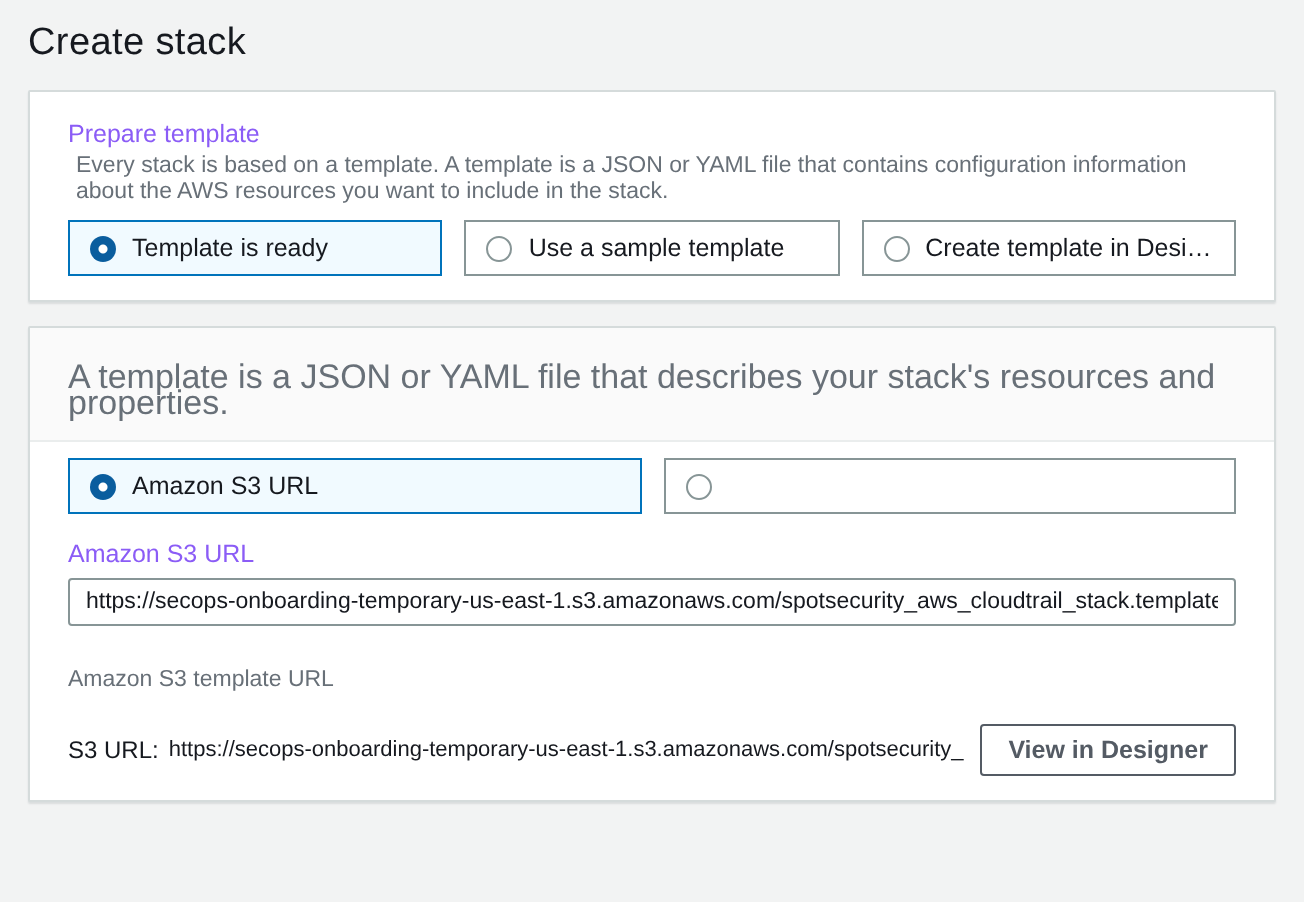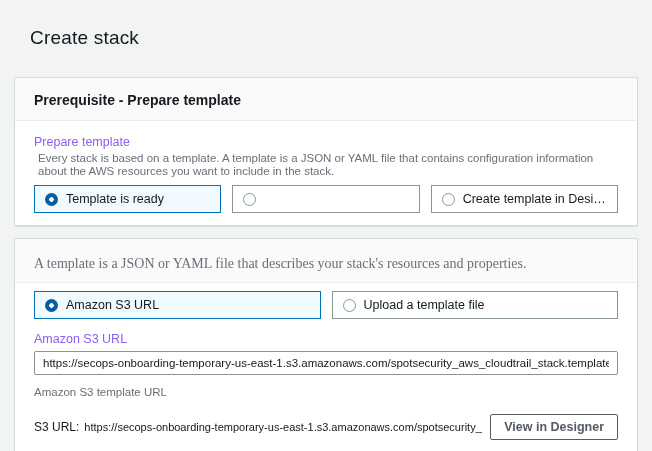--- a/index.html
+++ b/index.html
@@ -7,38 +7,38 @@
   body {
     width: 652px; height: 451px;
     background: #f2f3f3;
     font-family: "Liberation Sans", sans-serif;
     color: #16191f;
     overflow: hidden;
   }
   .page { padding: 0 14px; }
 
   h1.page-title {
-    font-size: 19px; font-weight: 500; margin: 16px;
+    font-size: 19px; font-weight: 500; margin: 0;
     padding: 11px 0 12px; color: #16191f; letter-spacing: .2px;
   }
 
   .card {
     background: #ffffff;
     border: 1px solid #d5dbdb;
     border-radius: 1px;
     box-shadow: 0 1px 1px 0 rgba(0,28,36,.1);
     margin-bottom: 12px;
   }
   .card-header {
     background: #fafafa;
     border-bottom: 1px solid #eaeded;
     padding: 14px 19px 12px;
   }
   .card-header h2 { margin: 0; font-size: 14px; font-weight: 700; line-height: 16px; }
-  .card-header .hdr-desc { font-size: 14px; color: #687078; margin-top: 4px; line-height: 13px; font-family: Liberation Serif, serif; }
+  .card-header .hdr-desc { font-size: 17px; color: #687078; margin-top: 4px; line-height: 13px; }
   .card-body { padding: 8px 19px 12px; }
 
   .field-label { font-size: 12.5px; color: #8b5cf6; line-height: 15px; margin-top: 6px; }
   .field-desc  { font-size: 11.5px; color: #687078; line-height: 13px; margin: 2px 4px 7px; }
 
   .tiles { display: flex; gap: 11px; }
   .tile {
     flex: 1; display: flex; align-items: center; gap: 8px;
     border: 1px solid #879596; background: #fff;
     height: 28px; padding: 0 10px;
@@ -55,54 +55,52 @@
   }
   .tile-label { overflow: hidden; text-overflow: ellipsis; }
 
   .url-input {
     width: 100%; height: 24px; margin-top: 4px;
     border: 1px solid #879596; border-radius: 2px;
     padding: 0 8px; font-size: 11.5px; color: #16191f;
     font-family: "Liberation Sans", sans-serif;
     background: #fff; outline: none;
   }
-  .input-helper { font-size: 11.5px; color: #687078; margin-top: 11px; line-height: 13px; }
+  .input-helper { font-size: 11.5px; color: #687078; margin-top: 21px; line-height: 13px; }
 
   .s3-row { display: flex; align-items: center; margin-top: 15px; }
   .s3-row-label { font-size: 12px; color: #16191f; margin-right: 5px; flex: none; }
   .s3-row-url { font-size: 11px; color: #16191f; flex: 1; white-space: nowrap; overflow: hidden; }
   .view-designer-btn {
     flex: none; margin-left: 8px;
     border: 1px solid #545b64; border-radius: 2px; background: #fff;
     color: #545b64; font-weight: 700; font-size: 12.5px;
     padding: 5px 13px; cursor: pointer;
     font-family: "Liberation Sans", sans-serif;
   }
 </style>
 </head>
 <body>
 
 <div class="page">
 
   <h1 class="page-title">Create stack</h1>
 
   <div class="card">
-    <div class="card-header">
-      <h2>Prerequisite - Prepare template</h2>
-    </div>
     <div class="card-body">
       <div class="field-label">Prepare template</div>
       <div class="field-desc">Every stack is based on a template. A template is a JSON or YAML file that contains configuration information about the AWS resources you want to include in the stack.</div>
       <div class="tiles">
         <div class="tile selected">
           <span class="radio"></span>
           <span class="tile-label">Template is ready</span>
         </div>
         <div class="tile">
           <span class="radio"></span>
+          <span class="tile-label">Use a sample template</span>
         </div>
         <div class="tile">
           <span class="radio"></span>
           <span class="tile-label">Create template in Designer</span>
         </div>
       </div>
     </div>
   </div>
 
   <div class="card">
@@ -110,21 +108,20 @@
       <div class="hdr-desc">A template is a JSON or YAML file that describes your stack's resources and properties.</div>
     </div>
     <div class="card-body">
       <div class="tiles">
         <div class="tile selected">
           <span class="radio"></span>
           <span class="tile-label">Amazon S3 URL</span>
         </div>
         <div class="tile">
           <span class="radio"></span>
-          <span class="tile-label">Upload a template file</span>
         </div>
       </div>
 
       <div class="field-label" style="margin-top:13px;">Amazon S3 URL</div>
       <input class="url-input" type="text" value="https://secops-onboarding-temporary-us-east-1.s3.amazonaws.com/spotsecurity_aws_cloudtrail_stack.template.yml" style="">
       <div class="input-helper">Amazon S3 template URL</div>
 
       <div class="s3-row">
         <span class="s3-row-label">S3 URL:</span>
         <span class="s3-row-url">https://secops-onboarding-temporary-us-east-1.s3.amazonaws.com/spotsecurity_aws_cloudtrail_stack.template.yml</span>

